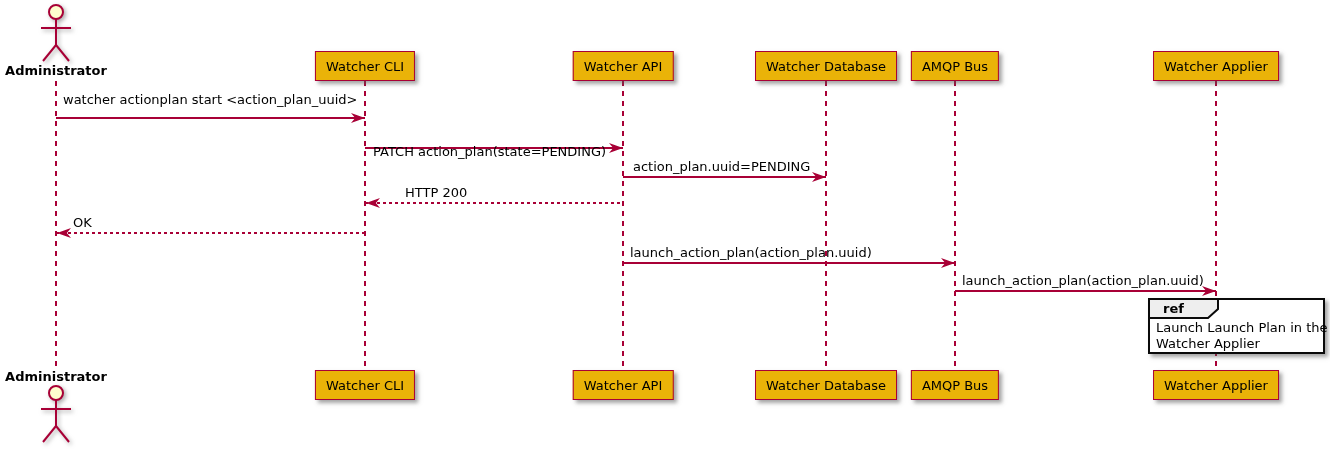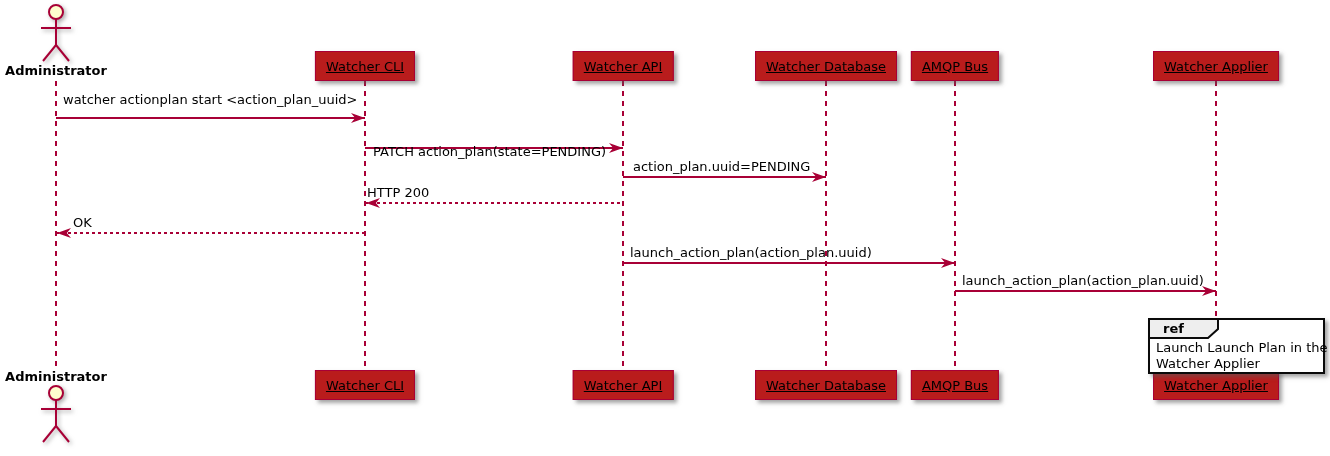--- a/index.html
+++ b/index.html
@@ -7,25 +7,24 @@
     position:relative; width:1330px; height:456px; background:#ffffff;
     font-family:"DejaVu Sans","Liberation Sans",sans-serif; color:#000;
     overflow:hidden;
   }
   .lifeline {
     position:absolute; width:1.5px;
     background:repeating-linear-gradient(to bottom,#A80036 0 5px,transparent 5px 10px);
   }
   .pbox {
     position:absolute; transform:translateX(-50%);
-    background:#b91c1c; border:1.5px solid #A80036; box-sizing:border-box;
+    background:#eab308; border:1.5px solid #A80036; box-sizing:border-box;
     height:30px; display:flex; align-items:center; padding:0 10px;
     font-size:13px; white-space:nowrap;
     box-shadow:3px 3px 4px rgba(90,90,90,.55);
-    text-decoration:underline;
   }
   .msg-line { position:absolute; height:1.5px; }
   .msg-line.solid { background:#A80036; }
   .msg-line.dashed {
     background:repeating-linear-gradient(to right,#A80036 0 3px,transparent 3px 6px);
   }
   .msg-label { position:absolute; font-size:13px; white-space:nowrap; line-height:15px; }
   .arrowhead { position:absolute; width:14px; height:10px; background:#A80036; }
   .arrowhead.right { clip-path:polygon(100% 50%, 0 0, 30% 50%, 0 100%); }
   .arrowhead.left  { clip-path:polygon(0 50%, 100% 0, 70% 50%, 100% 100%); }
@@ -101,31 +100,31 @@
     <div class="arrowhead right" style="left: 351px; top: 113px;"></div>
     <div class="msg-label" style="left: 63px; top: 92px; text-align: right;">watcher actionplan start &lt;action_plan_uuid&gt;</div>
     <div class="msg-line solid" style="left: 365px; top: 147px; width: 258px;"></div>
     <div class="arrowhead right" style="left: 609px; top: 143px;"></div>
     <div class="msg-label" style="left: 373px; top: 144px;">PATCH action_plan(state=PENDING)</div>
     <div class="msg-line solid" style="left: 623px; top: 176px; width: 203px;"></div>
     <div class="arrowhead right" style="left: 812px; top: 172px;"></div>
     <div class="msg-label" style="left: 633px; top: 159px;">action_plan.uuid=PENDING</div>
     <div class="msg-line dashed" style="left: 365px; top: 202px; width: 258px;"></div>
     <div class="arrowhead left" style="left: 366px; top: 198px;"></div>
-    <div class="msg-label" style="left: 367px; top: 185px;">HTTP 200</div>
+    <div class="msg-label" style="left: 405px; top: 185px;">HTTP 200</div>
     <div class="msg-line dashed" style="left: 56px; top: 232px; width: 309px;"></div>
     <div class="arrowhead left" style="left: 57px; top: 228px;"></div>
     <div class="msg-label" style="left: 73px; top: 215px;">OK</div>
     <div class="msg-line solid" style="left: 623px; top: 262px; width: 332px;"></div>
     <div class="arrowhead right" style="left: 941px; top: 258px;"></div>
     <div class="msg-label" style="left: 630px; top: 245px;">launch_action_plan(action_plan.uuid)</div>
     <div class="msg-line solid" style="left: 955px; top: 290px; width: 261px;"></div>
     <div class="arrowhead right" style="left: 1202px; top: 286px;"></div>
     <div class="msg-label" style="left: 962px; top: 273px;">launch_action_plan(action_plan.uuid)</div>
-    <div class="ref-box" style="left: 1148px; top: 298px; width: 177px; height: 56px; margin-top: 20px;">
+    <div class="ref-box" style="left: 1148px; top: 298px; width: 177px; height: 56px;">
       <div class="ref-pentagon"><svg width="72" height="21" viewBox="0 0 72 21">
           <path d="M1,1 L70,1 L70,11 L60,20 L1,20 Z" fill="#EEEEEE" stroke="#0a0a0a" stroke-width="2"></path>
         </svg></div>
       <div class="ref-keyword">ref</div>
       <div class="ref-line" style="top: 20px;">Launch Launch Plan in the</div>
       <div class="ref-line" style="top: 36px;">Watcher Applier</div>
     </div>
   </div>
 
 </body></html>

